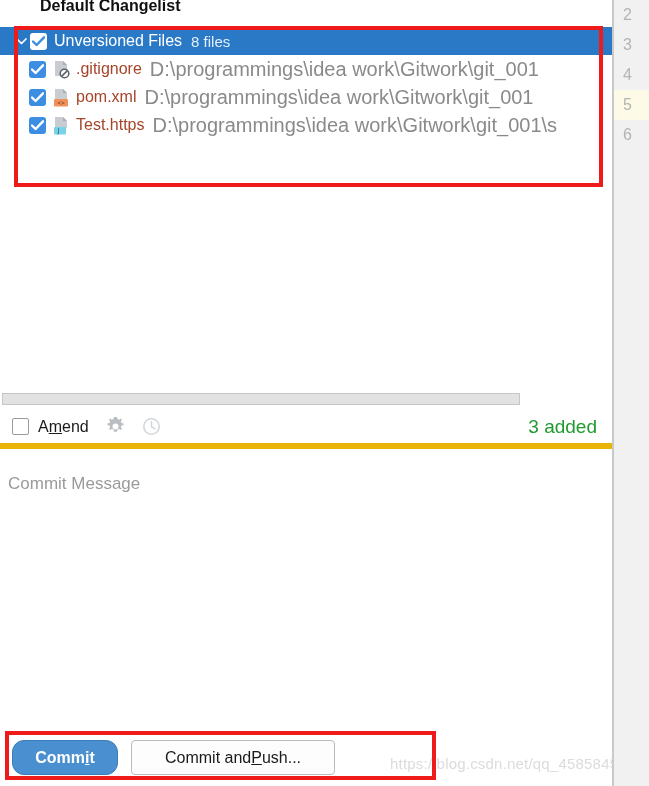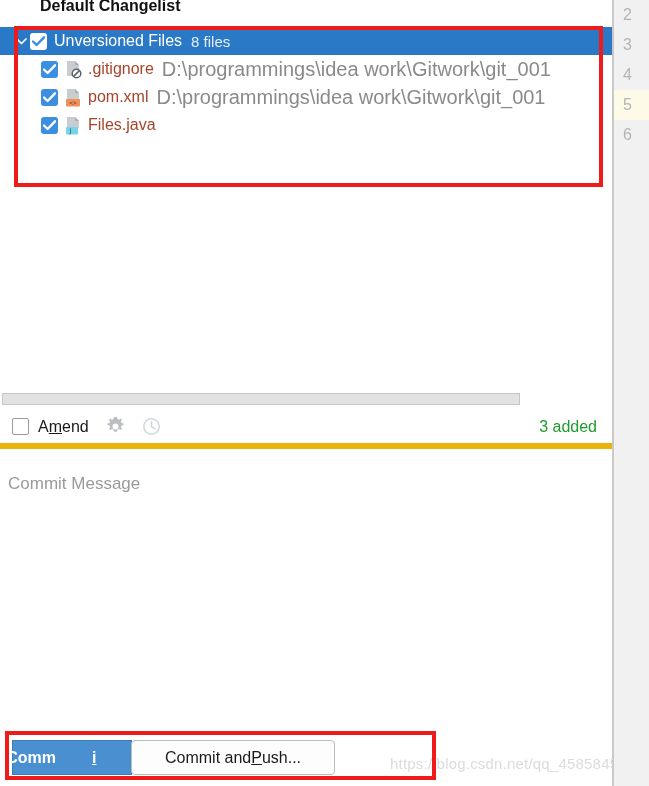--- a/index.html
+++ b/index.html
@@ -51,21 +51,21 @@
   .cb{
     width:17px;height:17px;flex:0 0 17px;border-radius:3px;
     background:#3c8ee0;position:relative;margin-right:7px;
   }
   .cb.on-blue{background:#ffffff;}
   .cb svg{position:absolute;left:2px;top:3px;}
 
   .node-label{font-size:16px;color:#ffffff;}
   .node-count{font-size:15px;color:#e3eefb;margin-left:9px;}
 
-  .child-row{padding-left:41px;}
+  .child-row{padding-left:29px;}
   .file-icon{
     width:17px;height:19px;flex:0 0 17px;margin-right:6px;position:relative;
   }
   .file-name{font-size:16px;color:#a6442a;}
   .file-path{font-size:20px;color:#8a8a8a;margin-left:8px;}
 
   
   #tree-hscroll{
     position:absolute;left:0;top:392px;width:612px;height:15px;
     background:#ffffff;box-sizing:border-box;
@@ -83,21 +83,21 @@
   }
   #amend-check{
     width:17px;height:17px;margin-left:12px;margin-right:9px;
     border:1px solid #9a9a9a;border-radius:2px;background:#fff;box-sizing:border-box;
   }
   #amend-label{font-size:16px;color:#1a1a1a;}
   #amend-label u{text-decoration:underline;}
   .bar-icon{margin-left:17px;display:flex;align-items:center;}
   #added-count{
     margin-left:auto;margin-right:15px;
-    font-size:16px;color:#1f9a30;
+    font-size:19px;color:#1f9a30;
   }
 
   
   #commit-message{
     position:absolute;left:0;top:450px;width:612px;height:280px;
     background:#ffffff;
   }
   #commit-message-placeholder{
     position:absolute;left:8px;top:24px;
     font-family:Liberation Sans, sans-serif;
@@ -105,24 +105,24 @@
   }
 
   
   #button-bar{position:absolute;left:0;top:734px;width:612px;height:52px;}
   .btn{
     position:absolute;top:6px;height:35px;box-sizing:border-box;
     font-size:16px;cursor:pointer;
     font-family:"Liberation Sans", sans-serif;
   }
   #commit-button{
-    left:12px;width:120px;
-    background:#4a8fd0;border:1px solid #3d7cb8;border-radius:0;
+    left:12px;width:106px;
+    background:#4a8fd0;border:1px solid #3d7cb8;border-radius:12px;
     color:#ffffff;font-weight:bold;
-    display:flex;align-items:center;justify-content:center;gap:36px;
+    display:flex;align-items:center;justify-content:center;
   }
   #commit-push-button{
     left:131px;width:204px;
     background:#fdfdfd;border:1px solid #bcbcbc;border-radius:4px;
     color:#1a1a1a;
     display:flex;align-items:center;justify-content:center;
   }
   .btn u{text-decoration:underline;}
 
   
@@ -204,21 +204,22 @@
         </svg>
       </span>
       <span class="file-icon">
         <svg width="17" height="19" viewBox="0 0 17 19">
           <path d="M2 1 H10 L14 5 V12 H2 Z" fill="#c9cdd2"></path>
           <path d="M10 1 L14 5 H10 Z" fill="#a8aeb5"></path>
           <rect x="1" y="11" width="12" height="7.5" rx="1" fill="#78d2e8"></rect>
           <text x="4.5" y="17.4" font-size="6.5" fill="#14536b" font-family="DejaVu Sans, sans-serif">J</text>
         </svg>
       </span>
-      <span class="file-name">Files.java</span>
+      <span class="file-name">Test.https</span>
+      <span class="file-path">D:\programmings\idea work\Gitwork\git_001\s</span>
     </div>
 
   </div>
 
   <div id="tree-hscroll">
     <div id="tree-hscroll-thumb"></div>
   </div>
 
   <div id="amend-bar">
     <span id="amend-check"></span>

